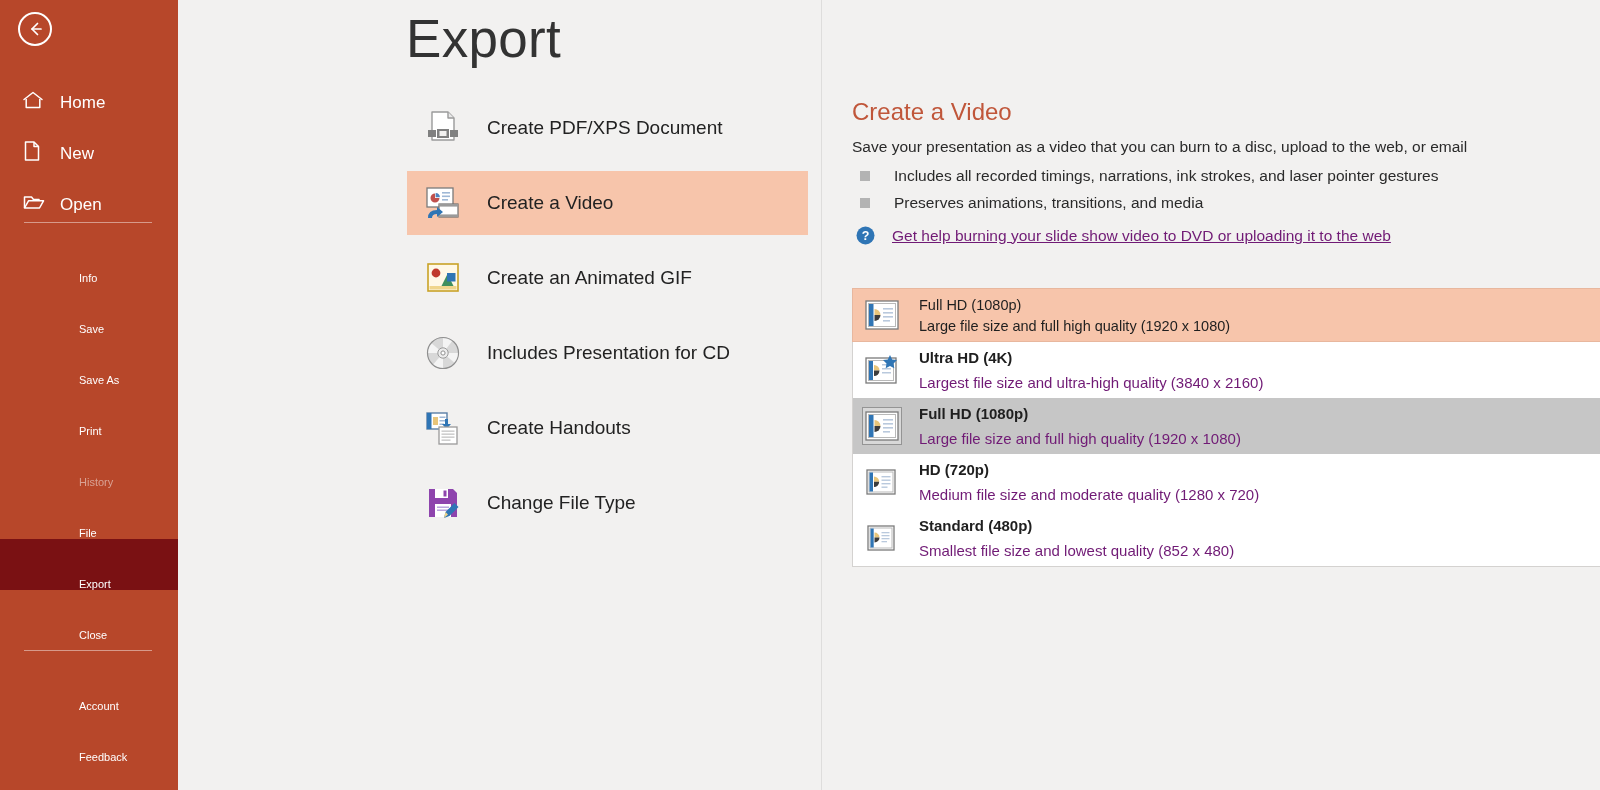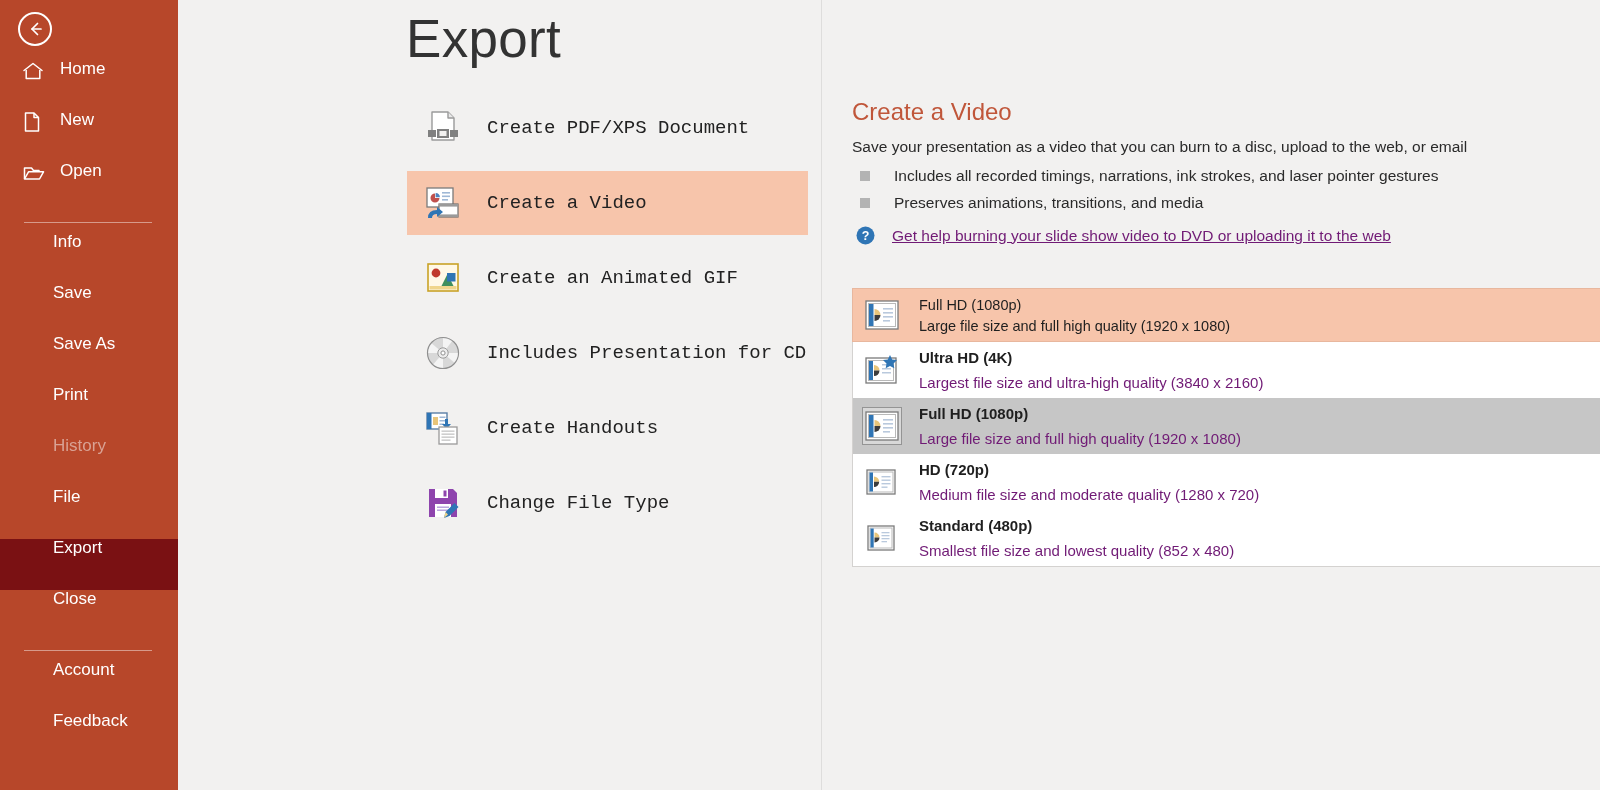--- a/index.html
+++ b/index.html
@@ -24,63 +24,63 @@
     margin: 12px 0 0 18px;
     border: 2px solid #ffffff;
     border-radius: 50%;
     display: flex; align-items: center; justify-content: center;
     cursor: pointer;
   }
   .back-btn svg { display: block; }
 
   .nav-top { margin-top: 14px; }
   .nav-item {
-    display: flex; align-items: flex-start;
+    display: flex; align-items: flex-end;
     height: 51px;
     padding-left: 22px;
     font-size: 17px;
     color: #ffffff;
     cursor: pointer;
     white-space: nowrap;
   }
   .nav-item .nav-ico {
     width: 26px; height: 22px;
     margin-right: 12px;
     display: flex; align-items: center; justify-content: flex-start;
   }
   .nav-item .nav-label { line-height: 1; }
 
   .nav-sep {
     height: 1px; background: rgba(255,255,255,.45);
     margin: 9px 26px 10px 24px;
   }
   .nav-item.plain {
-    padding-left: 53px;
+    padding-left: 79px;
     height: 51px;
-    font-size: 17px;
+    font-size: 11px;
   }
   .nav-item.disabled { color: #d9a294; cursor: default; }
   .nav-item.active { background: #7a1113; }
 
   
   .main { position: relative; flex: 1; height: 790px; background: #f2f1f0; }
 
   .page-title {
     position: absolute; left: 228px; top: 8px;
     font-size: 53px; font-weight: 300; color: #333333;
     letter-spacing: .3px;
   }
 
   .col-divider {
     position: absolute; left: 643px; top: 0;
     width: 1px; height: 790px; background: #dedddc;
   }
 
   
-  .export-list { position: absolute; left: 229px; top: 96px; width: 401px; font-family: Liberation Mono, monospace; }
+  .export-list { position: absolute; left: 229px; top: 96px; width: 401px; }
   .export-row {
     display: flex; align-items: center;
     height: 64px;
     padding-left: 17px;
     cursor: pointer;
     margin-bottom: 11px;
   }
   .export-row.selected { background: #f7c5ab; }
   .export-row .row-ico {
     width: 38px; height: 38px; margin-right: 25px;

